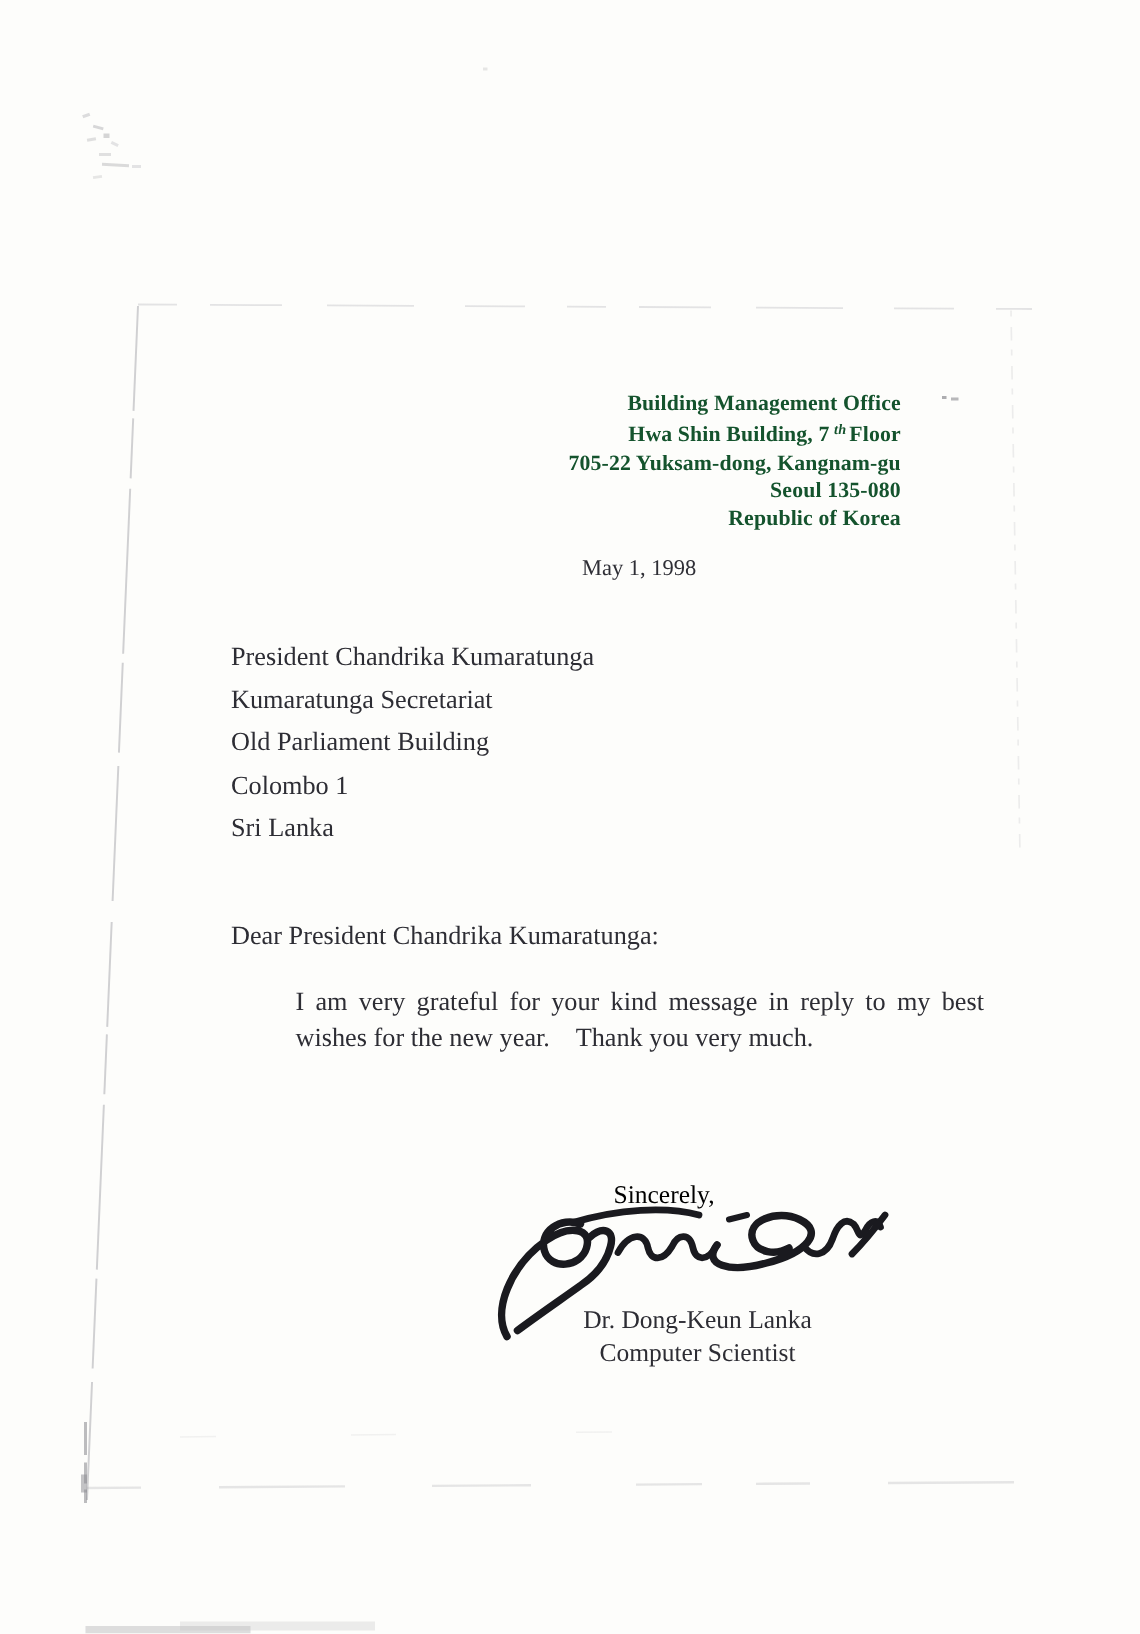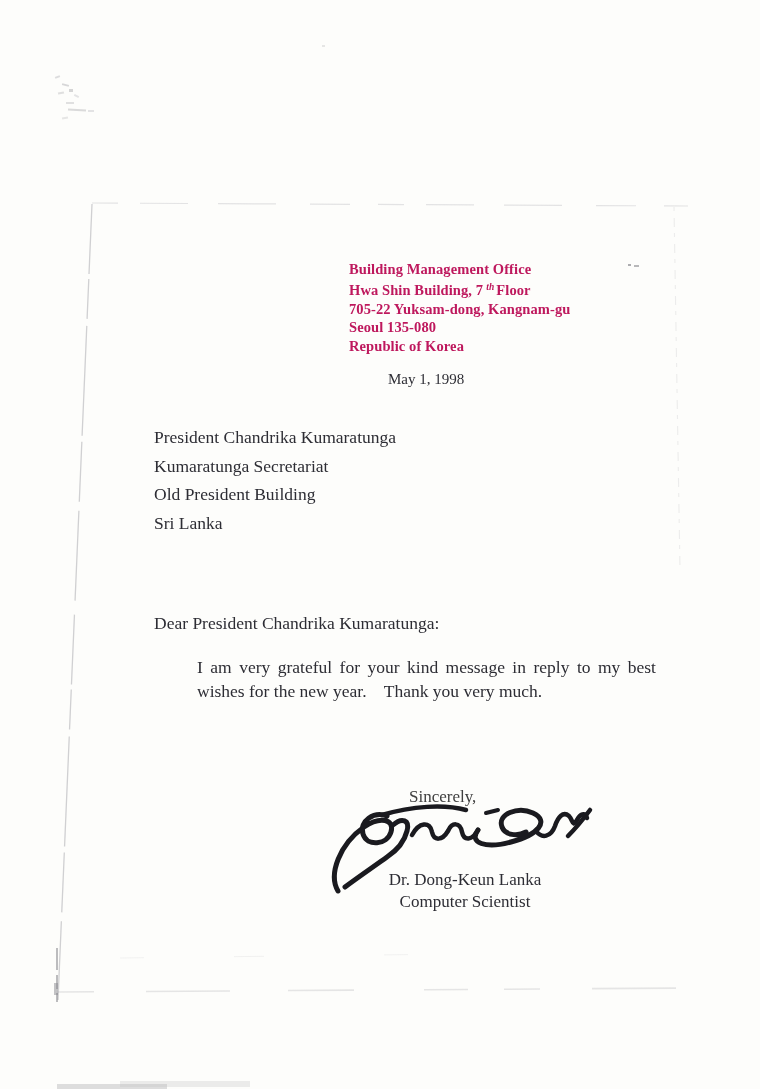--- a/index.html
+++ b/index.html
@@ -15,28 +15,29 @@
     font-family: "Liberation Serif", "DejaVu Serif", serif;
     color: #2b2b31;
   }
   .scan-page {
     position: absolute;
     inset: 0;
   }
   
   .letterhead {
     position: absolute;
-    left: 349px;
+    left: 379px;
     top: 260px;
     font-weight: bold;
     font-size: 14.5px;
     line-height: 18.4px;
-    color: #be185d;
+    color: #14532d;
     letter-spacing: 0.1px;
     white-space: nowrap;
+    text-align: right;
   }
   .letterhead sup {
     font-size: 9.5px;
     vertical-align: 5px;
     margin: 0 2px 0 3px;
     font-style: italic;
   }
   .date-line {
     position: absolute;
     left: 388px;
@@ -78,21 +79,21 @@
     white-space: normal;
   }
   .body-line-2 {
     white-space: pre;
   }
   .sincerely {
     position: absolute;
     left: 409px;
     top: 787px;
     font-size: 17px;
-    color: #404040;
+    color: #000000;
     white-space: nowrap;
   }
   .signature-wrap {
     position: absolute;
     left: 300px;
     top: 790px;
     width: 300px;
     height: 110px;
   }
   .signoff {
@@ -174,21 +175,22 @@
     <div>705-22 Yuksam-dong, Kangnam-gu</div>
     <div>Seoul 135-080</div>
     <div>Republic of Korea</div>
   </div>
 
   <div class="date-line">May 1, 1998</div>
 
   <div class="recipient">
     <div>President Chandrika Kumaratunga</div>
     <div>Kumaratunga Secretariat</div>
-    <div>Old President Building</div>
+    <div>Old Parliament Building</div>
+    <div>Colombo 1</div>
     <div>Sri Lanka</div>
   </div>
 
   <div class="salutation">Dear President Chandrika Kumaratunga:</div>
 
   <div class="body-par">
     <div class="body-line-1">I am very grateful for your kind message in reply to my best</div>
     <div class="body-line-2">wishes for the new year.    Thank you very much.</div>
   </div>
 

